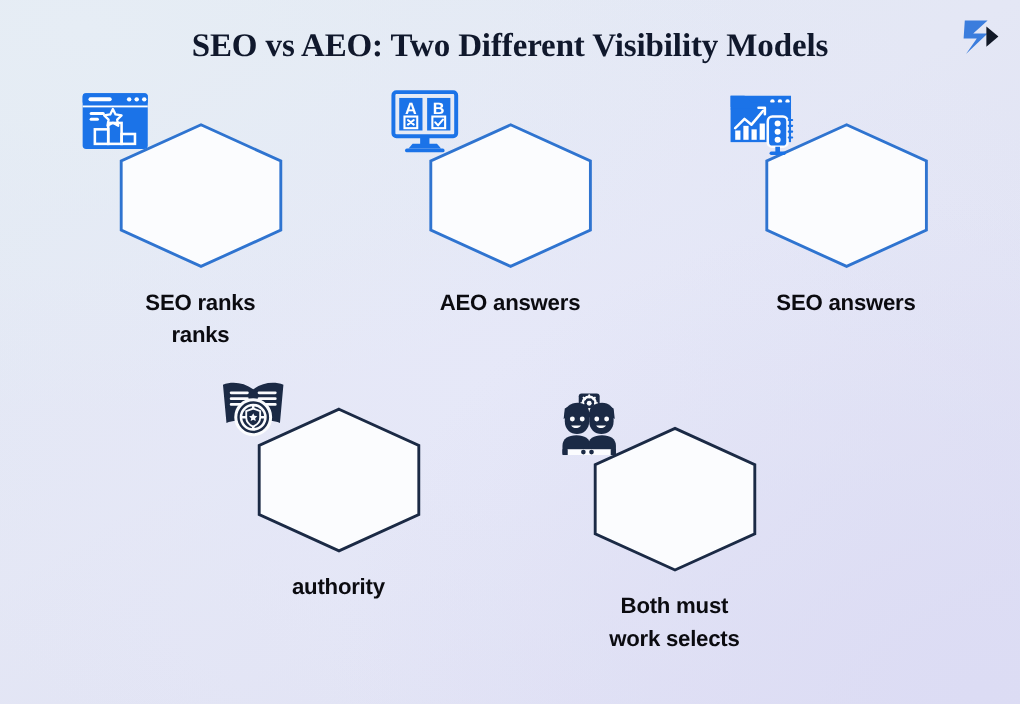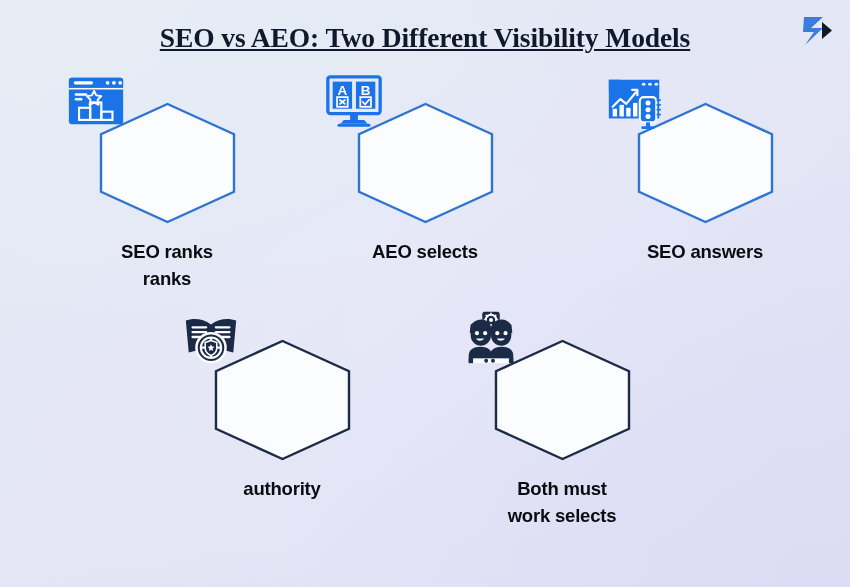--- a/index.html
+++ b/index.html
@@ -41,21 +41,20 @@
     top: 22px;
     left: 0;
     width: 850px;
     text-align: center;
     font-family: "Liberation Serif", "DejaVu Serif", serif;
     font-weight: bold;
     font-size: 27.5px;
     letter-spacing: -0.1px;
     color: #10182c;
     white-space: nowrap;
-    text-decoration: underline;
   }
 
   
   .cell {
     position: absolute;
     width: 176px;
     text-align: center;
   }
   .hexwrap {
     position: relative;
@@ -86,21 +85,21 @@
     color: #0b0b10;
     letter-spacing: -0.2px;
   }
 
   
   .c1 { left: 79px;  top: 101px; }
   .c2 { left: 337px; top: 101px; }
   .c3 { left: 617px; top: 101px; }
   
   .c4 { left: 194px; top: 338px; }
-  .c5 { left: 474px; top: 338px; }
+  .c5 { left: 474px; top: 354px; }
 </style>
 </head>
 <body>
 
 <div id="slide">
 
   <div class="logo">
     <svg viewBox="0 0 42 42" width="42" height="42" aria-hidden="true">
       <path d="M8 7 L27 7 L15 18 L27 18 L9 35 L18 22 L7 22 Z" fill="#3b7ddd"></path>
       <path d="M26 12 L36 20.5 L26 29 Z" fill="#111827"></path>
@@ -150,21 +149,21 @@
         <rect x="34" y="12" width="20" height="28" fill="#1b73e8"></rect>
         <text x="20" y="25.5" font-family="Liberation Sans, sans-serif" font-size="14" font-weight="bold" fill="#ffffff" text-anchor="middle">A</text>
         <text x="44" y="25.5" font-family="Liberation Sans, sans-serif" font-size="14" font-weight="bold" fill="#ffffff" text-anchor="middle">B</text>
         <rect x="14.5" y="28" width="11" height="10" fill="none" stroke="#ffffff" stroke-width="1.8"></rect>
         <path d="M17.5 31 l5 4 M22.5 31 l-5 4" stroke="#ffffff" stroke-width="1.8" stroke-linecap="round"></path>
         <rect x="38.5" y="28" width="11" height="10" fill="none" stroke="#ffffff" stroke-width="1.8"></rect>
         <path d="M41 33 l2.4 2.6 4.2 -5" stroke="#ffffff" stroke-width="1.8" fill="none" stroke-linecap="round" stroke-linejoin="round"></path>
       </svg>
     </div>
     <div class="caption">
-      <div>AEO selects</div>
+      <div>AEO answers</div>
     </div>
   </div>
 
   <div class="cell c3">
     <div class="hexwrap">
       <svg viewBox="0 0 143 124">
         <polygon points="71.5,3 138,33.2 138,90.8 71.5,121 5,90.8 5,33.2" fill="#fbfcfe" stroke="#2f74d0" stroke-width="2.4"></polygon>
       </svg>
       <svg class="hexicon" viewBox="0 0 64 64">
         <path d="M6 10 h52 v10 h-52 Z" fill="#1b73e8"></path>

